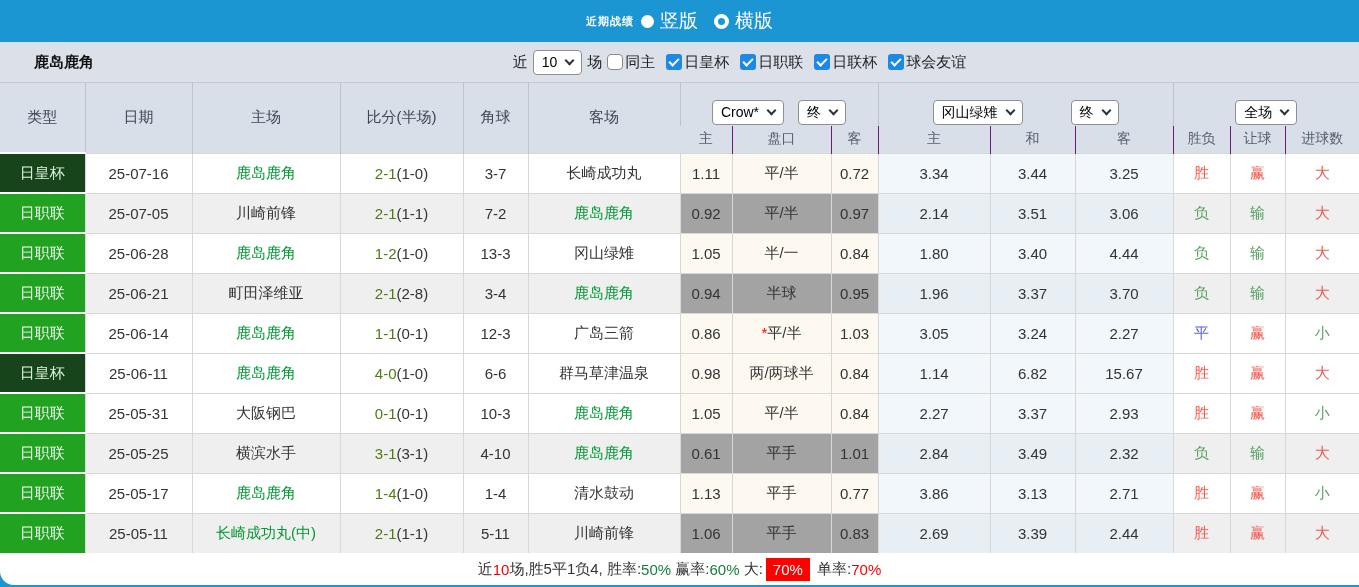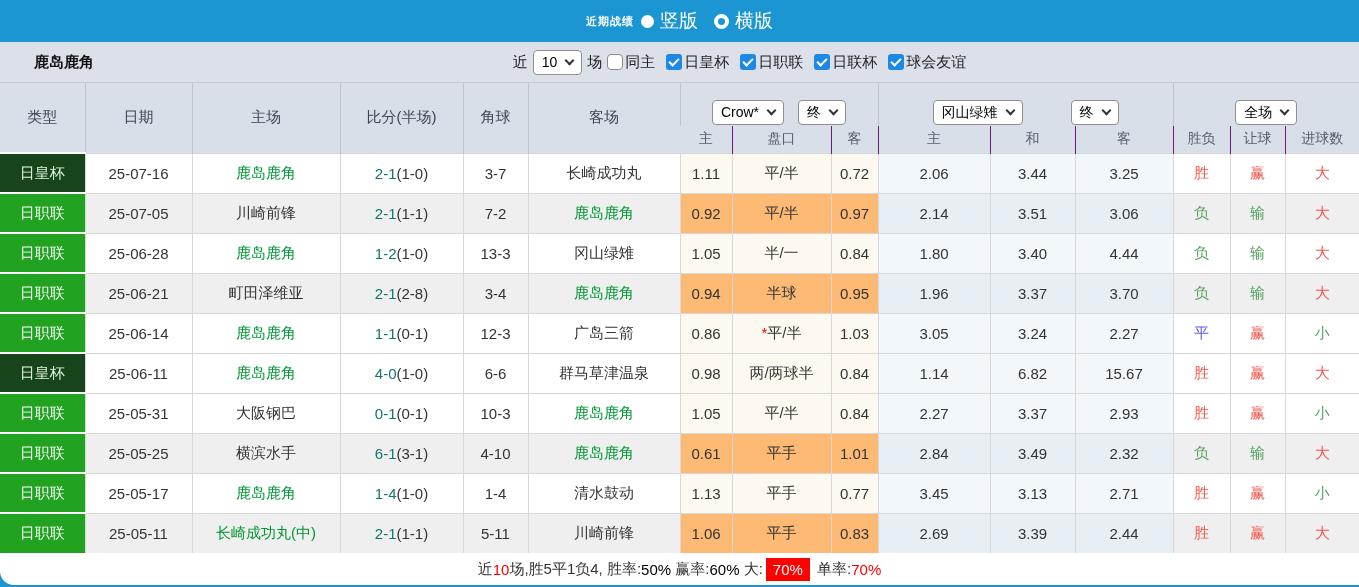--- a/index.html
+++ b/index.html
@@ -65,44 +65,44 @@
 
   tbody td {
     height:40px; text-align:center; font-size:15px; color:#333;
     border-top:1px solid #d8d8d8; border-left:1px solid #d8d8d8;
     overflow:hidden; white-space:nowrap;
   }
   tbody td:first-child { border-left:none; }
   tbody tr.row-light td { background:#ffffff; }
   tbody tr.row-dark  td { background:#EFEFEF; }
   tbody tr.row-light td.cream { background:#FDF9F1; }
-  tbody tr.row-dark  td.cream { background:#fdba74; }
+  tbody tr.row-dark  td.cream { background:#a3a3a3; }
   tbody tr.row-light td.avgc  { background:#F1F7FB; }
   tbody tr.row-dark  td.avgc  { background:#E7EFF5; }
 
   tbody td.c-type { font-size:15px; border-top:2px solid #fff; }
   tbody tr td.c-type.badge-league { background:#21A321; color:#F2FCF2; }
   tbody tr td.c-type.badge-cup    { background:#17441B; color:#DFF5DF; }
 
   .team { color:#009933; }
-  .score-main { color:#0f766e; }
+  .score-main { color:#4d7c0f; }
   .star { color:#FF0000; }
   td.t-red   { color:#F4574D; }
   td.t-green { color:#52A05E; }
   td.t-blue  { color:#5B5BE0; }
 
   
   .footer {
     flex:1 1 auto; background:#fff;
     display:flex; align-items:center; justify-content:center;
     font-size:15px; border-radius:0 0 0 14px;
   }
   .f-plain { color:#333; white-space:pre; }
   .f-red   { color:#FF0000; white-space:pre; }
-  .f-blue  { color:#000000; white-space:pre; }
+  .f-blue  { color:#15803d; white-space:pre; }
   .f-redbg { color:#fff; background:#FF0000; padding:3px 7px; margin:0 3px; white-space:pre; }
 </style>
 </head>
 <body>
 
 <div class="page">
 
   <div class="titlebar">
     <span class="title">近期战绩</span>
     <span class="radio radio-filled"></span>
@@ -220,21 +220,21 @@
         <tr class="row-light">
     <td class="c-type badge-cup">日皇杯</td>
     <td>25-07-16</td>
     <td class="c-home team">鹿岛鹿角</td>
     <td><span class="score-main">2-1</span><span>(1-0)</span></td>
     <td>3-7</td>
     <td class="c-away">长崎成功丸</td>
     <td class="cream">1.11</td>
     <td class="cream"><span class="star"></span><span>平/半</span></td>
     <td class="cream">0.72</td>
-    <td class="avgc">2.06</td>
+    <td class="avgc">3.34</td>
     <td class="avgc">3.44</td>
     <td class="avgc">3.25</td>
     <td class="c-res t-red">胜</td>
     <td class="c-res t-red">赢</td>
     <td class="c-res t-red">大</td>
   </tr>
         <tr class="row-dark">
     <td class="c-type badge-league">日职联</td>
     <td>25-07-05</td>
     <td class="c-home">川崎前锋</td>
@@ -333,21 +333,21 @@
     <td class="avgc">3.37</td>
     <td class="avgc">2.93</td>
     <td class="c-res t-red">胜</td>
     <td class="c-res t-red">赢</td>
     <td class="c-res t-green">小</td>
   </tr>
         <tr class="row-dark">
     <td class="c-type badge-league">日职联</td>
     <td>25-05-25</td>
     <td class="c-home">横滨水手</td>
-    <td><span class="score-main">6-1</span><span>(3-1)</span></td>
+    <td><span class="score-main">3-1</span><span>(3-1)</span></td>
     <td>4-10</td>
     <td class="c-away team">鹿岛鹿角</td>
     <td class="cream">0.61</td>
     <td class="cream"><span class="star"></span><span>平手</span></td>
     <td class="cream">1.01</td>
     <td class="avgc">2.84</td>
     <td class="avgc">3.49</td>
     <td class="avgc">2.32</td>
     <td class="c-res t-green">负</td>
     <td class="c-res t-green">输</td>
@@ -356,21 +356,21 @@
         <tr class="row-light">
     <td class="c-type badge-league">日职联</td>
     <td>25-05-17</td>
     <td class="c-home team">鹿岛鹿角</td>
     <td><span class="score-main">1-4</span><span>(1-0)</span></td>
     <td>1-4</td>
     <td class="c-away">清水鼓动</td>
     <td class="cream">1.13</td>
     <td class="cream"><span class="star"></span><span>平手</span></td>
     <td class="cream">0.77</td>
-    <td class="avgc">3.45</td>
+    <td class="avgc">3.86</td>
     <td class="avgc">3.13</td>
     <td class="avgc">2.71</td>
     <td class="c-res t-red">胜</td>
     <td class="c-res t-red">赢</td>
     <td class="c-res t-green">小</td>
   </tr>
         <tr class="row-dark">
     <td class="c-type badge-league">日职联</td>
     <td>25-05-11</td>
     <td class="c-home team">长崎成功丸(中)</td>

